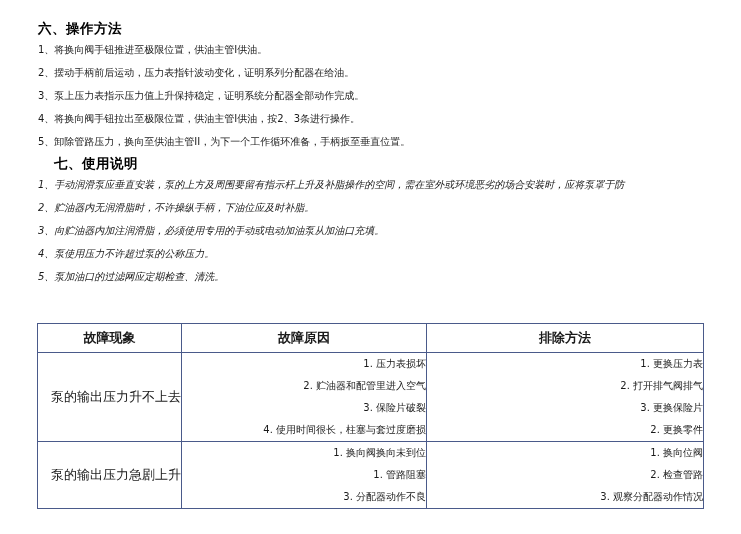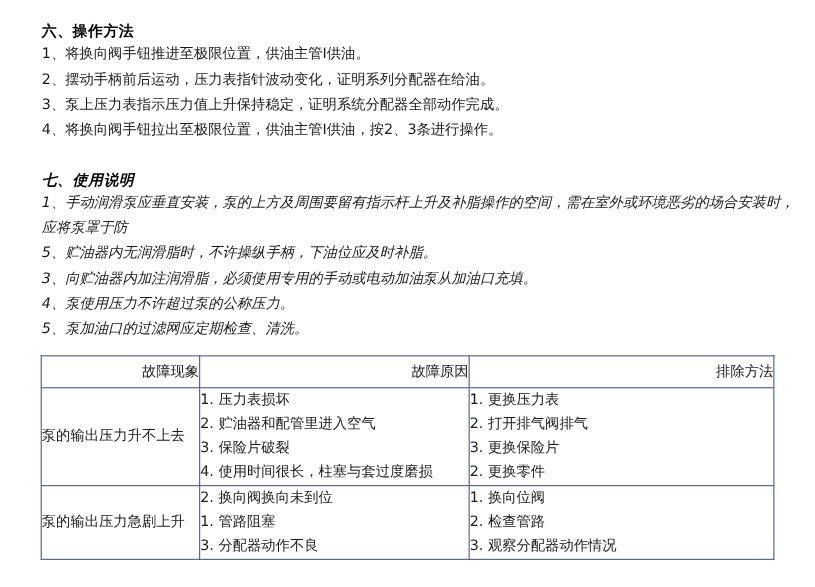--- a/index.html
+++ b/index.html
@@ -27,31 +27,31 @@
     color: #000000;
     letter-spacing: 0.5px;
     margin: 0;
   }
   .para-list {
     margin: 0;
     padding: 0;
     list-style: none;
   }
   .para {
-    font-size: 13px;
+    font-size: 10px;
     line-height: 23px;
     color: #1a1a1a;
     margin: 0;
     text-align: left;
   }
 
   
   #sec6-title { position: absolute; left: 38px; top: 20px; }
   #sec6-list  { position: absolute; left: 38px; top: 38px; width: 690px; }
-  #sec7-title { position: absolute; left: 38px; top: 155px; font-style: italic; }
+  #sec7-title { position: absolute; left: 54px; top: 155px; }
   #sec7-list  { position: absolute; left: 38px; top: 173px; width: 694px; font-style: italic; }
 
   
   .table-wrap {
     position: absolute;
     left: 37px;
     top: 323px;
     width: 666px;
   }
   table.fault-table {
@@ -60,66 +60,68 @@
     table-layout: fixed;
   }
   table.fault-table td, table.fault-table th {
     border: 1px solid #4a5a8a;
     vertical-align: middle;
     font-size: 13px;
     color: #1a1a1a;
     padding: 0;
   }
   .th-cell {
-    text-align: right;
+    text-align: center;
     height: 28px;
-    font-weight: normal;
+    font-weight: bold;
   }
   .col-a { width: 144px; }
   .col-b { width: 245px; }
   .col-c { width: 277px; }
 
   .cell-label {
-    text-align: left;
+    text-align: right;
     padding: 4px 6px;
     line-height: 20px;
   }
   .cell-items {
     padding: 6px 0 6px 12px;
   }
   .cell-items ol {
     margin: 0;
     padding: 0;
     list-style: none;
   }
   .cell-items li {
-    font-size: 13px;
+    font-size: 10px;
     line-height: 22px;
     white-space: nowrap;
+    text-align: right;
   }
 </style>
 </head>
 <body>
 
 <div class="page">
 
   <h2 class="section-title" id="sec6-title">六、操作方法</h2>
 
   <div class="para-list" id="sec6-list">
     <p class="para">1、将换向阀手钮推进至极限位置，供油主管I供油。</p>
     <p class="para">2、摆动手柄前后运动，压力表指针波动变化，证明系列分配器在给油。</p>
     <p class="para">3、泵上压力表指示压力值上升保持稳定，证明系统分配器全部动作完成。</p>
     <p class="para">4、将换向阀手钮拉出至极限位置，供油主管I供油，按2、3条进行操作。</p>
+    <p class="para">5、卸除管路压力，换向至供油主管II，为下一个工作循环准备，手柄扳至垂直位置。</p>
   </div>
 
   <h2 class="section-title" id="sec7-title">七、使用说明</h2>
 
   <div class="para-list" id="sec7-list">
     <p class="para">1、手动润滑泵应垂直安装，泵的上方及周围要留有指示杆上升及补脂操作的空间，需在室外或环境恶劣的场合安装时，应将泵罩于防</p>
-    <p class="para">5、贮油器内无润滑脂时，不许操纵手柄，下油位应及时补脂。</p>
+    <p class="para">2、贮油器内无润滑脂时，不许操纵手柄，下油位应及时补脂。</p>
     <p class="para">3、向贮油器内加注润滑脂，必须使用专用的手动或电动加油泵从加油口充填。</p>
     <p class="para">4、泵使用压力不许超过泵的公称压力。</p>
     <p class="para">5、泵加油口的过滤网应定期检查、清洗。</p>
   </div>
 
   <div class="table-wrap">
     <table class="fault-table">
       <colgroup>
         <col class="col-a">
         <col class="col-b">
@@ -149,21 +151,21 @@
               <li>2. 打开排气阀排气</li>
               <li>3. 更换保险片</li>
               <li>2. 更换零件</li>
             </ol>
           </td>
         </tr>
         <tr>
           <td class="cell-label">泵的输出压力急剧上升</td>
           <td class="cell-items">
             <ol>
-              <li>2. 换向阀换向未到位</li>
+              <li>1. 换向阀换向未到位</li>
               <li>1. 管路阻塞</li>
               <li>3. 分配器动作不良</li>
             </ol>
           </td>
           <td class="cell-items">
             <ol>
               <li>1. 换向位阀</li>
               <li>2. 检查管路</li>
               <li>3. 观察分配器动作情况</li>
             </ol>

